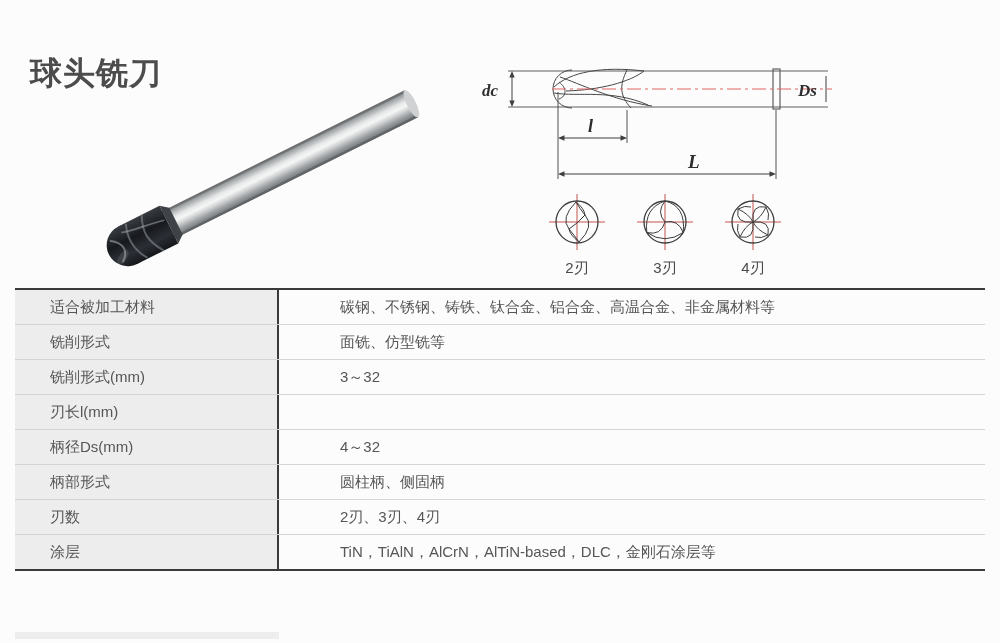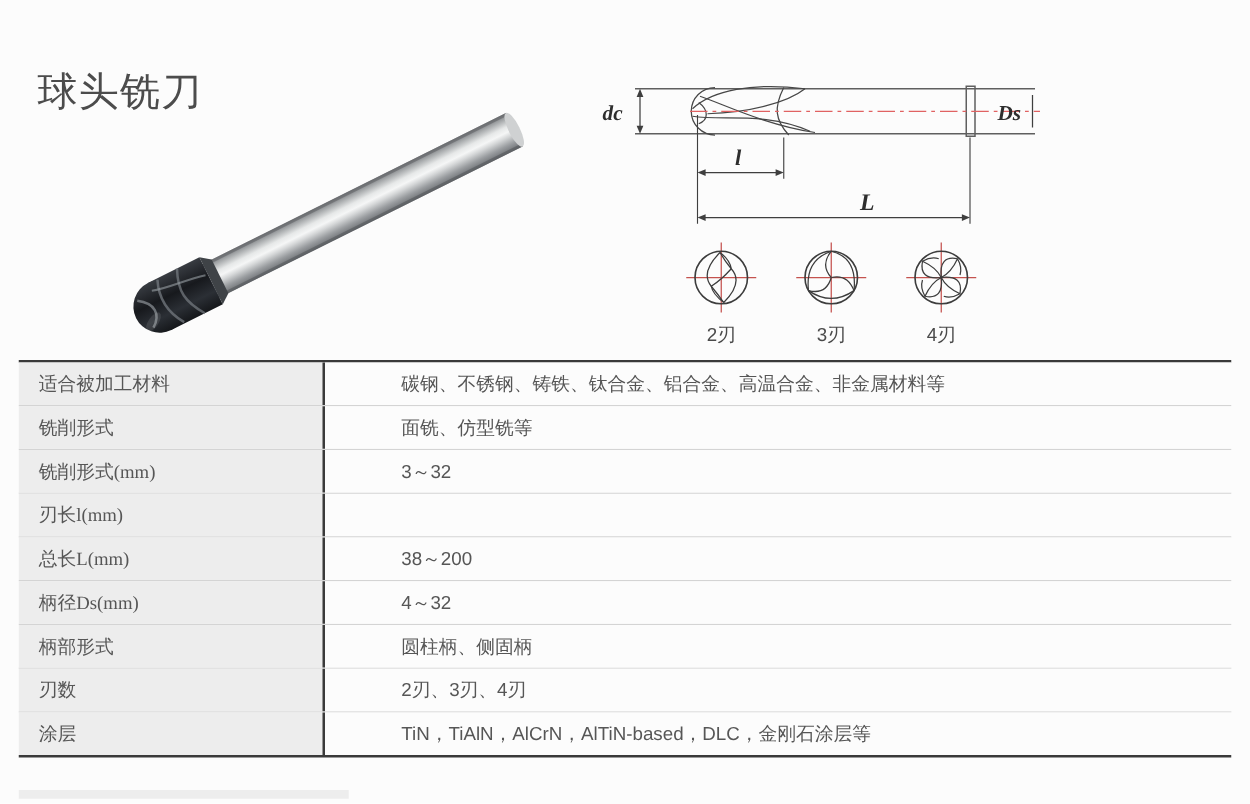--- a/index.html
+++ b/index.html
@@ -1,27 +1,27 @@
 <!DOCTYPE html>
 <html><head>
 <meta charset="utf-8">
 <style>
   html,body{margin:0;padding:0;}
   body{font-family:"Liberation Sans","DejaVu Sans",sans-serif;background:#ffffff;}
   .page{position:relative;width:1000px;height:643px;background:#fcfcfc;overflow:hidden;}
-  .page-title{position:absolute;left:30px;top:52px;font-size:32px;font-weight:400;color:#4c4c4c;letter-spacing:1px;}
+  .page-title{position:absolute;left:30px;top:52px;font-size:32px;font-weight:700;color:#4c4c4c;letter-spacing:1px;}
   .photo-svg{position:absolute;left:60px;top:75px;}
   .diagram-svg{position:absolute;left:470px;top:48px;}
   .dim-label{font-family:"Liberation Serif","DejaVu Serif",serif;font-style:italic;font-weight:bold;fill:#2e2e2e;}
   .xsec-label{font-size:15px;fill:#4a4a4a;}
   
   .spec-table{position:absolute;left:15px;top:288px;width:970px;border-top:2px solid #3a3a3a;border-bottom:2px solid #3a3a3a;}
   .spec-row{display:flex;height:34px;align-items:stretch;}
   .spec-row:not(:last-child){border-bottom:1px solid #d4d4d4;}
-  .spec-label{width:227px;padding-left:16px;background:#ededed;display:flex;align-items:center;font-size:15px;color:#565656;border-right:2px solid #3a3a3a;font-family:Liberation Serif, serif;}
+  .spec-label{width:227px;padding-left:35px;background:#ededed;display:flex;align-items:center;font-size:15px;color:#565656;border-right:2px solid #3a3a3a;}
   .spec-value{flex:1;padding-left:61px;display:flex;align-items:center;font-size:15px;color:#565656;background:#fcfcfc;}
   .table-stub{position:absolute;left:15px;top:632px;width:264px;height:7px;background:#ededed;}
 </style>
 </head>
 <body>
 
 <div class="page">
 
   <div class="page-title">球头铣刀</div>
 
@@ -161,24 +161,20 @@
       <div class="spec-value">面铣、仿型铣等</div>
     </div>
     <div class="spec-row">
       <div class="spec-label">铣削形式(mm)</div>
       <div class="spec-value">3～32</div>
     </div>
     <div class="spec-row">
       <div class="spec-label">刃长l(mm)</div>
     </div>
     <div class="spec-row">
-      <div class="spec-label">总长L(mm)</div>
-      <div class="spec-value">38～200</div>
-    </div>
-    <div class="spec-row">
       <div class="spec-label">柄径Ds(mm)</div>
       <div class="spec-value">4～32</div>
     </div>
     <div class="spec-row">
       <div class="spec-label">柄部形式</div>
       <div class="spec-value">圆柱柄、侧固柄</div>
     </div>
     <div class="spec-row">
       <div class="spec-label">刃数</div>
       <div class="spec-value">2刃、3刃、4刃</div>

